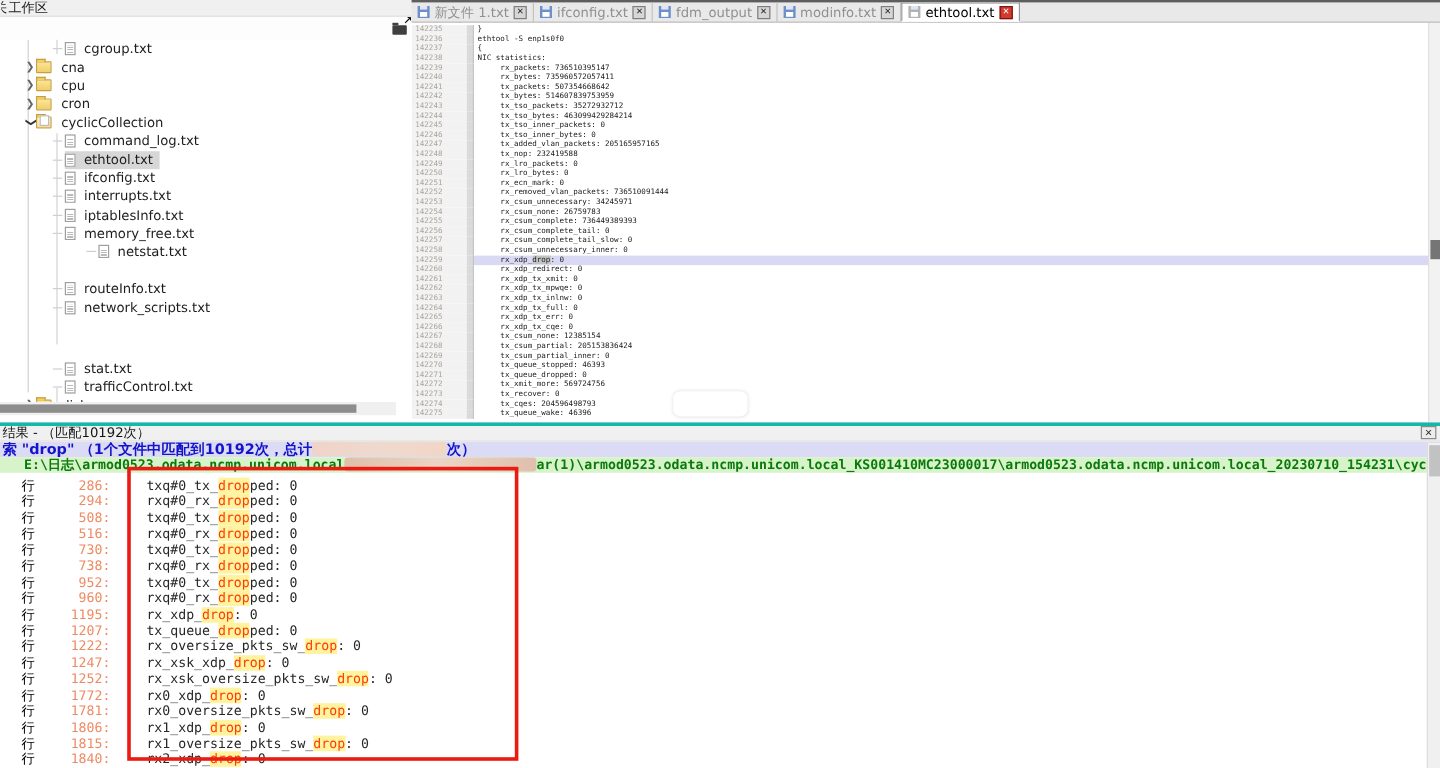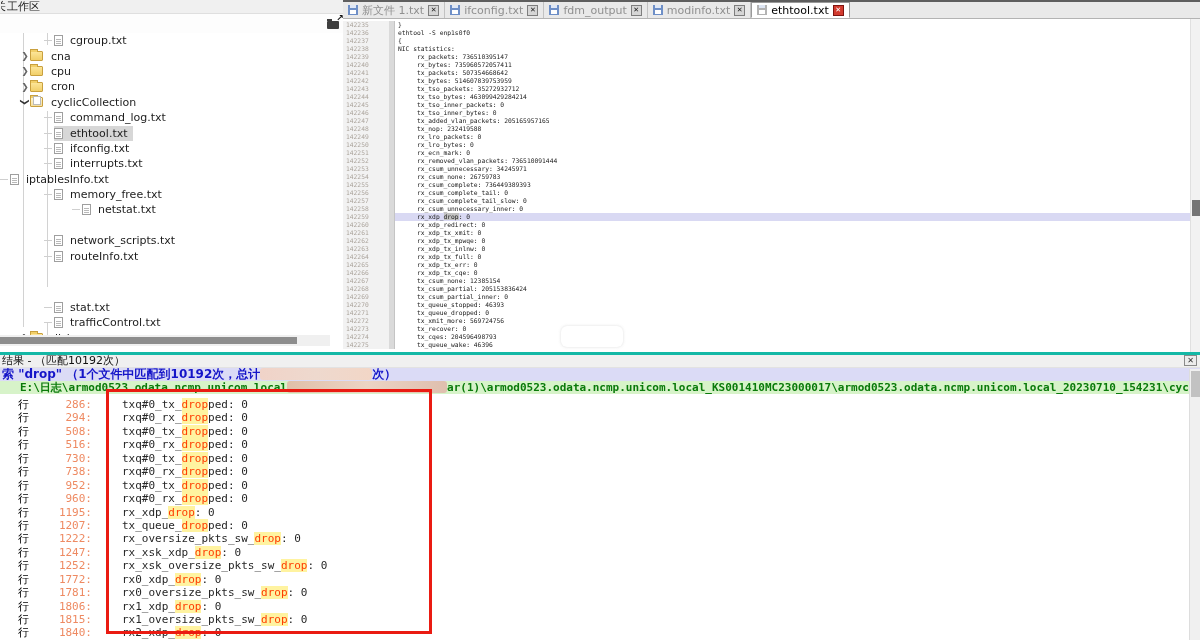--- a/index.html
+++ b/index.html
@@ -179,21 +179,21 @@
             <span class="tlabel">ifconfig.txt</span>
           </span>
         </div>
         <div class="treerow" style="padding-left: 44px;">
           <span class="dash"></span>
           <span class="selwrap">
             <span class="doc"></span>
             <span class="tlabel">interrupts.txt</span>
           </span>
         </div>
-        <div class="treerow" style="">
+        <div class="treerow" style="padding-left: 44px;">
           <span class="dash"></span>
           <span class="selwrap">
             <span class="doc"></span>
             <span class="tlabel">iptablesInfo.txt</span>
           </span>
         </div>
         <div class="treerow" style="padding-left: 44px;">
           <span class="dash"></span>
           <span class="selwrap">
             <span class="doc"></span>
@@ -205,28 +205,28 @@
           <span class="selwrap">
             <span class="doc"></span>
             <span class="tlabel">netstat.txt</span>
           </span>
         </div>
         <div class="treerow" style="padding-left: 44px;"></div>
         <div class="treerow" style="padding-left: 44px;">
           <span class="dash"></span>
           <span class="selwrap">
             <span class="doc"></span>
+            <span class="tlabel">routeInfo.txt</span>
+          </span>
+        </div>
+        <div class="treerow" style="padding-left: 44px;">
+          <span class="dash"></span>
+          <span class="selwrap">
+            <span class="doc"></span>
             <span class="tlabel">network_scripts.txt</span>
-          </span>
-        </div>
-        <div class="treerow" style="padding-left: 44px;">
-          <span class="dash"></span>
-          <span class="selwrap">
-            <span class="doc"></span>
-            <span class="tlabel">routeInfo.txt</span>
           </span>
         </div>
         <div class="treerow" style="padding-left: 44px; margin-top: 36px;">
           <span class="dash"></span>
           <span class="selwrap">
             <span class="doc"></span>
             <span class="tlabel">stat.txt</span>
           </span>
         </div>
         <div class="treerow" style="padding-left: 44px;">

